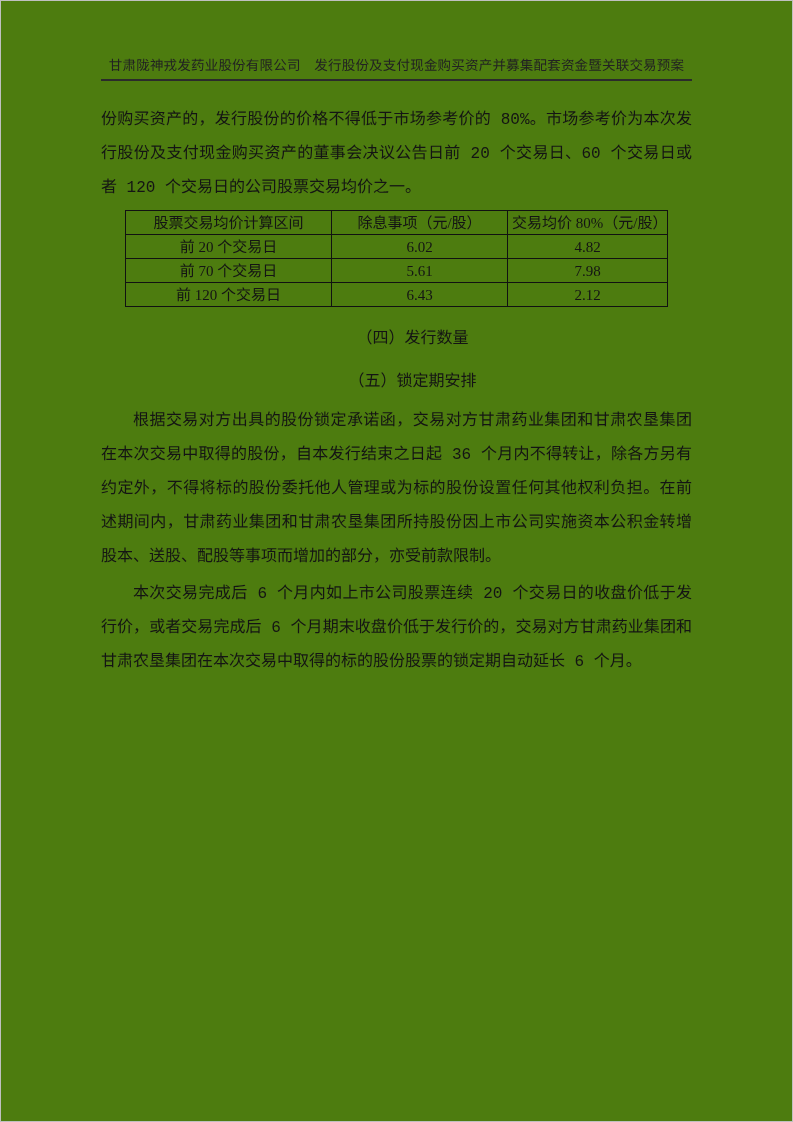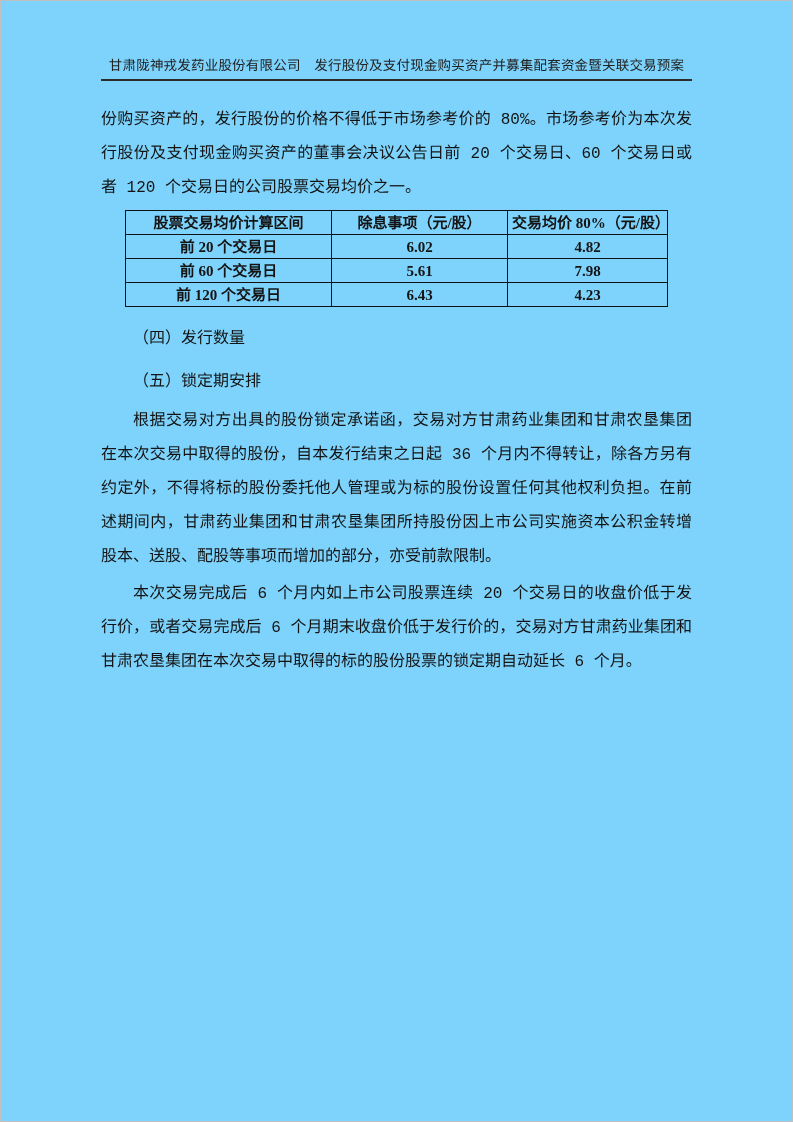--- a/index.html
+++ b/index.html
@@ -5,21 +5,21 @@
   html, body {
     margin: 0;
     padding: 0;
     background: #ffffff;
   }
   .page {
     position: relative;
     width: 793px;
     height: 1122px;
     box-sizing: border-box;
-    background: #7dd3fc;
+    background: #4d7c0f;
     border: 1px solid #c0c0c0;
     overflow: hidden;
     font-family: "Liberation Serif", "DejaVu Serif", serif;
     color: #1a1a1a;
   }
   .page-inner {
     box-sizing: border-box;
     padding: 0 100px;
   }
   .doc-header {
@@ -46,36 +46,36 @@
   }
   .doc-body p.indent {
     text-indent: 2em;
   }
   .section-heading {
     font-size: 16px;
     font-weight: normal;
     text-indent: 2em;
     margin: 19px 0 11px 0;
     line-height: 24px;
-    text-align: left;
+    text-align: center;
   }
   table.price-table {
     width: 543px;
     margin: 5px auto 9px auto;
     border-collapse: collapse;
     table-layout: fixed;
     font-size: 15px;
     line-height: 18px;
   }
   table.price-table th,
   table.price-table td {
     border: 1.6px solid #111111;
     text-align: center;
     vertical-align: middle;
-    font-weight: bold;
+    font-weight: normal;
     padding: 2px 4px;
     height: 19px;
     overflow: hidden;
     white-space: nowrap;
   }
   col.c1 { width: 38%; }
   col.c2 { width: 32.5%; }
   col.c3 { width: 29.5%; }
 </style>
 </head>
@@ -106,28 +106,28 @@
             <th>交易均价 80%（元/股）</th>
           </tr>
         </thead>
         <tbody>
           <tr>
             <td>前 20 个交易日</td>
             <td>6.02</td>
             <td>4.82</td>
           </tr>
           <tr>
-            <td>前 60 个交易日</td>
+            <td>前 70 个交易日</td>
             <td>5.61</td>
             <td>7.98</td>
           </tr>
           <tr>
             <td>前 120 个交易日</td>
             <td>6.43</td>
-            <td>4.23</td>
+            <td>2.12</td>
           </tr>
         </tbody>
       </table>
 
       <h3 class="section-heading">（四）发行数量</h3>
 
 
       <h3 class="section-heading">（五）锁定期安排</h3>
 
       <p class="indent">根据交易对方出具的股份锁定承诺函，交易对方甘肃药业集团和甘肃农垦集团在本次交易中取得的股份，自本发行结束之日起 36 个月内不得转让，除各方另有约定外，不得将标的股份委托他人管理或为标的股份设置任何其他权利负担。在前述期间内，甘肃药业集团和甘肃农垦集团所持股份因上市公司实施资本公积金转增股本、送股、配股等事项而增加的部分，亦受前款限制。</p>

